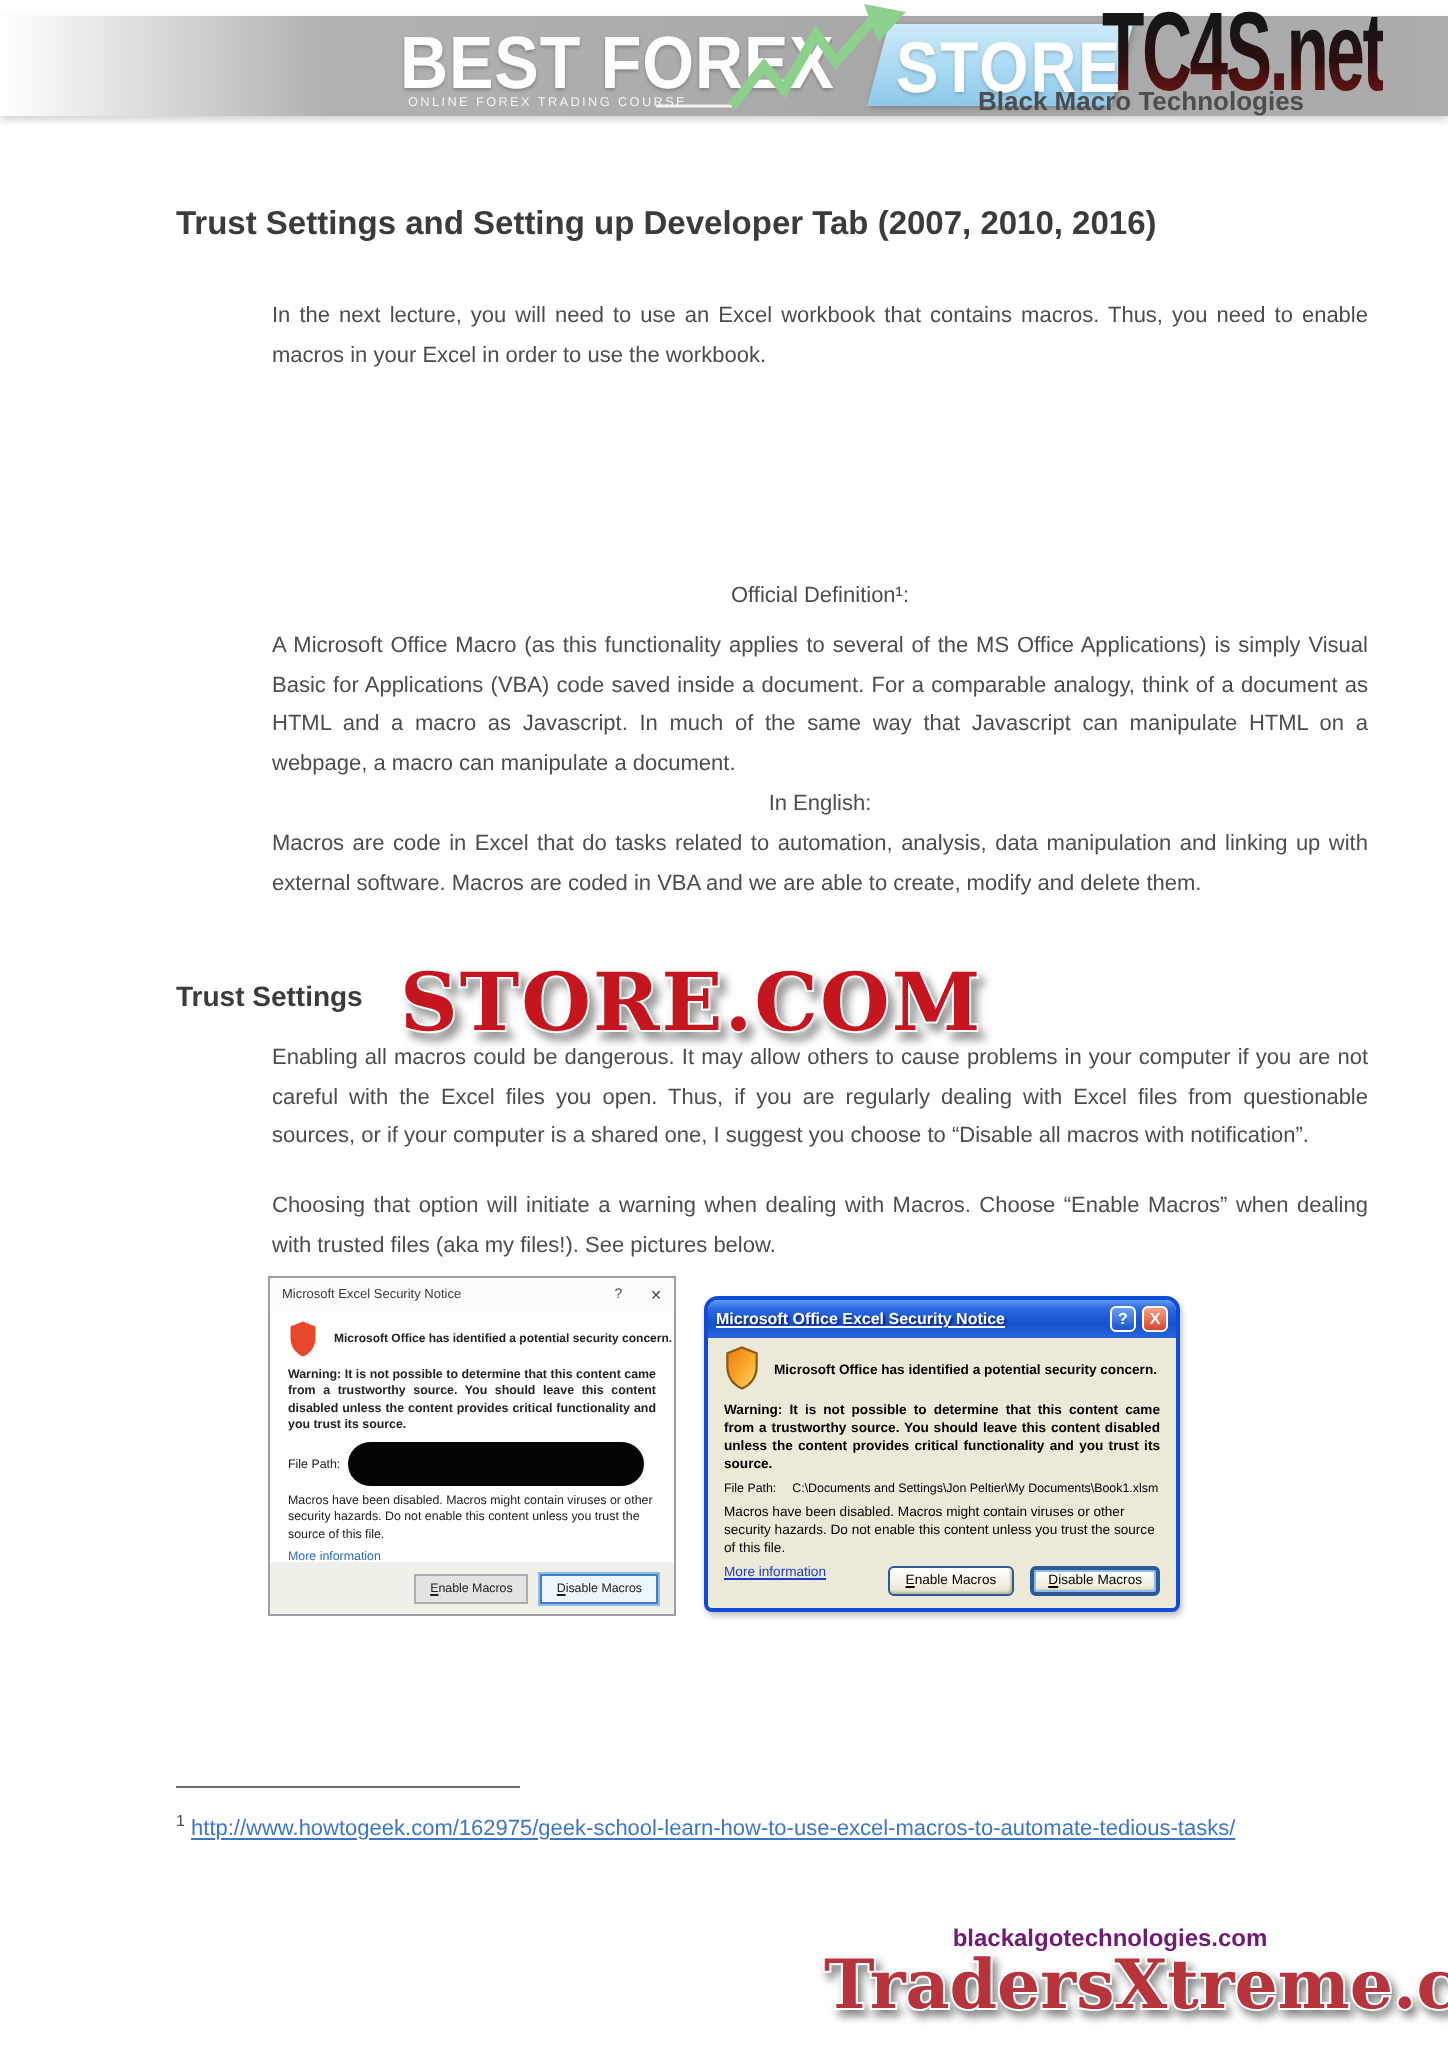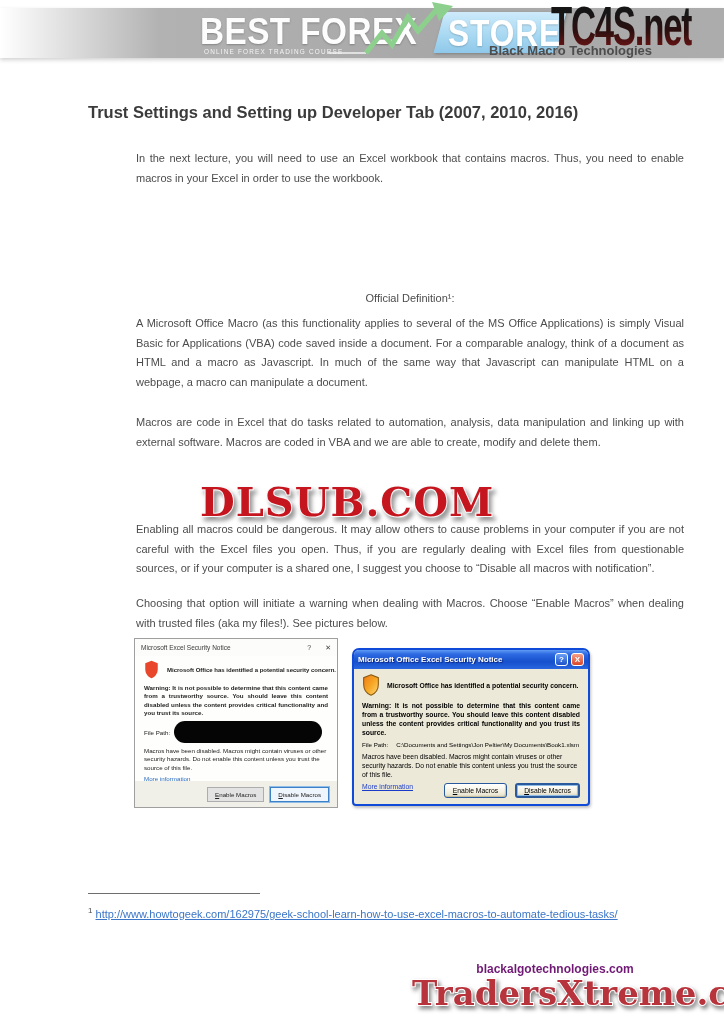--- a/index.html
+++ b/index.html
@@ -65,21 +65,21 @@
     border:1px solid #adadad; color:#222; cursor:pointer; }
   .w10-btn.focused { background:#eef5fc; border:1px solid #3c80c8; box-shadow:0 0 0 1px #8fbce6; }
   .w10-btn::first-letter, .xp-btn::first-letter { text-decoration:underline; }
 
   
   .dlg-xp { position:absolute; left:352px; top:648px; width:238px; height:158px;
     border:2px solid #0f4bd8; border-radius:7px 7px 4px 4px; background:#ece9d8; overflow:hidden;
     font-size:6.8px; color:#000; box-shadow:1px 2px 3px rgba(0,0,0,0.25); }
   .xp-title { height:19px; display:flex; align-items:center; padding:0 4px;
     background:linear-gradient(180deg,#5e9af3 0%,#2e6ae2 22%,#1650cc 62%,#2a66e0 100%); }
-  .xp-title-text { flex:1; color:#fff; font-weight:bold; font-size:8px; text-shadow:1px 1px 1px rgba(0,0,70,0.6); white-space:nowrap; overflow:hidden; }
+  .xp-title-text { flex:1; color:#fff; font-weight:bold; font-size:8px; text-shadow:1px 1px 1px rgba(0,0,70,0.6); white-space:nowrap; overflow:hidden;text-decoration:underline; }
   .xp-help, .xp-close { width:13px; height:13px; border-radius:3px; border:1px solid #fff; color:#fff;
     font-weight:bold; font-size:8px; line-height:11px; text-align:center; margin-left:3px; cursor:pointer; }
   .xp-help  { background:linear-gradient(180deg,#6aa0f4,#1c52c8); }
   .xp-close { background:linear-gradient(180deg,#f4a088,#d8472a); }
   .xp-body { position:relative; padding:2px 8px 0; height:135px; }
   .xp-concern-row { display:flex; align-items:center; gap:7px; margin-top:2px; height:24px; }
   .xp-concern { font-weight:bold; white-space:nowrap; }
   .xp-warning { font-weight:bold; margin-top:4px; line-height:9px; text-align:justify; }
   .xp-filerow { margin-top:4px; white-space:nowrap; font-size:6.2px; overflow:hidden; }
   .xp-filevalue { margin-left:8px; }
@@ -121,26 +121,28 @@
     <polygon points="106,0 127,4 113,19" fill="#8dd08d"></polygon>
   </svg>
   <div class="tc4s">TC4S.net</div>
   <div class="black-algo">Black Macro Technologies</div>
 
   <div class="h1" style="top:100px">Trust Settings and Setting up Developer Tab (2007, 2010, 2016)</div>
   <div class="p" style="top:149px">In the next lecture, you will need to use an Excel workbook that contains macros. Thus, you need to enable macros in your Excel in order to use the workbook.</div>
 
   <div class="p single" style="top:289px">Official Definition¹:</div>
   <div class="p" style="top:314px">A Microsoft Office Macro (as this functionality applies to several of the MS Office Applications) is simply Visual Basic for Applications (VBA) code saved inside a document. For a comparable analogy, think of a document as HTML and a macro as Javascript. In much of the same way that Javascript can manipulate HTML on a webpage, a macro can manipulate a document.</div>
+  <div class="p single" style="top:393px">In English:</div>
   <div class="p" style="top:413px">Macros are code in Excel that do tasks related to automation, analysis, data manipulation and linking up with external software. Macros are coded in VBA and we are able to create, modify and delete them.</div>
 
+  <div class="h2" style="top:489px">Trust Settings</div>
   <div class="p" style="top:594px">Choosing that option will initiate a warning when dealing with Macros. Choose “Enable Macros” when dealing with trusted files (aka my files!). See pictures below.</div>
   <div class="p" style="top:520px">Enabling all macros could be dangerous. It may allow others to cause problems in your computer if you are not careful with the Excel files you open. Thus, if you are regularly dealing with Excel files from questionable sources, or if your computer is a shared one, I suggest you choose to “Disable all macros with notification”.</div>
 
-  <div class="dlsub">DLSUB.COM</div>
+  <div class="dlsub">STORE.COM</div>
 
   <div class="dlg-win10">
     <div class="w10-title">
       <span class="w10-title-text">Microsoft Excel Security Notice</span>
       <span class="w10-glyph">?</span>
       <span class="w10-glyph">✕</span>
     </div>
     <div class="w10-body">
       <div class="w10-concern-row">
         <span>

